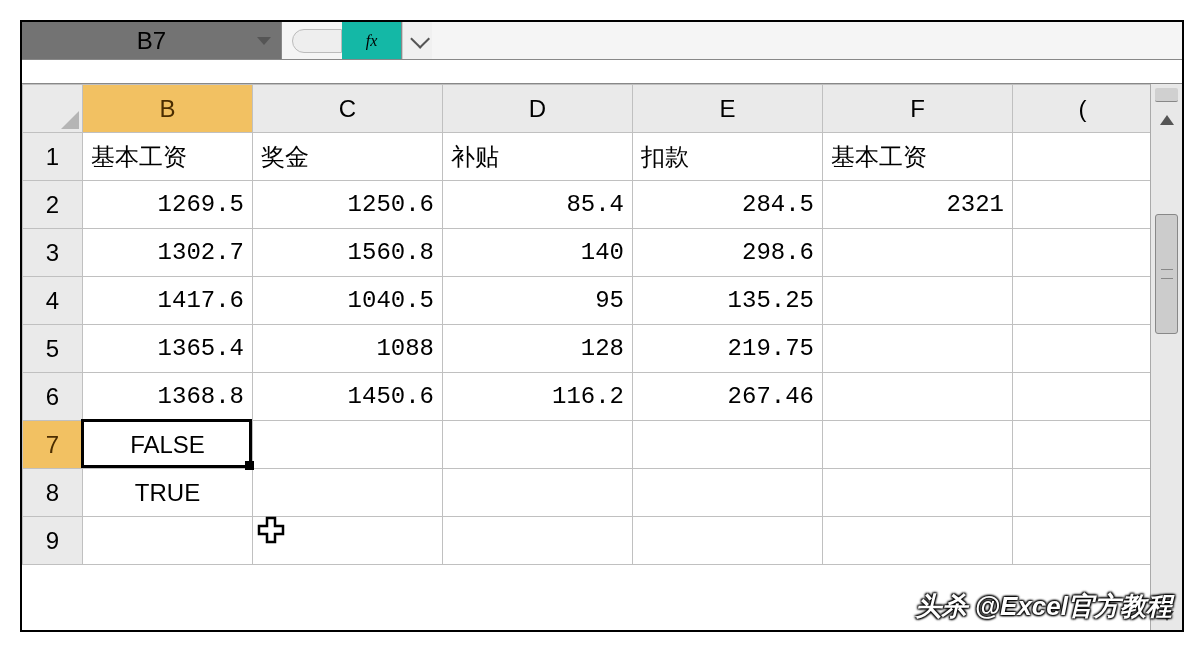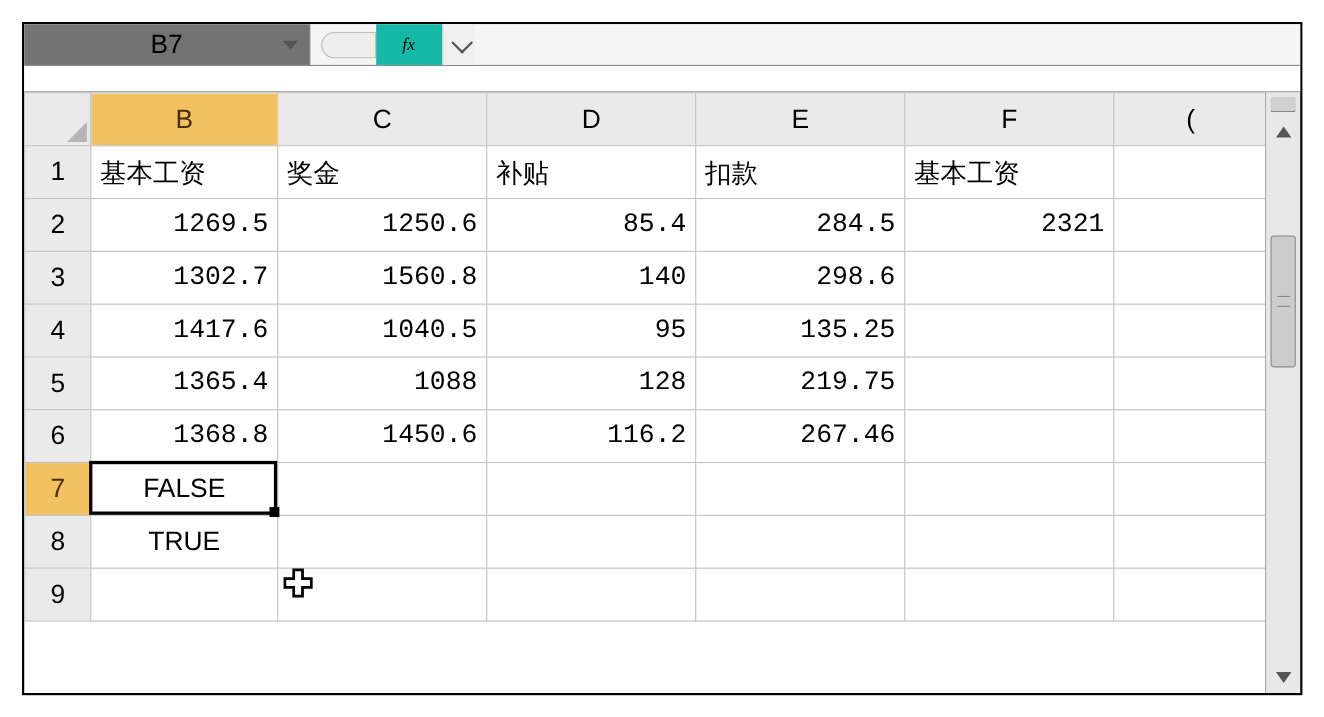--- a/index.html
+++ b/index.html
@@ -428,13 +428,14 @@
         </div>
       <div class="track">
         <div class="thumb"></div>
       </div>
       <div class="down">
           <div class="tri-down"></div>
         </div>
     </div>
   </div>
 
+  <div class="watermark">头杀 @Excel官方教程</div>
 </div>
 
 </body></html>

